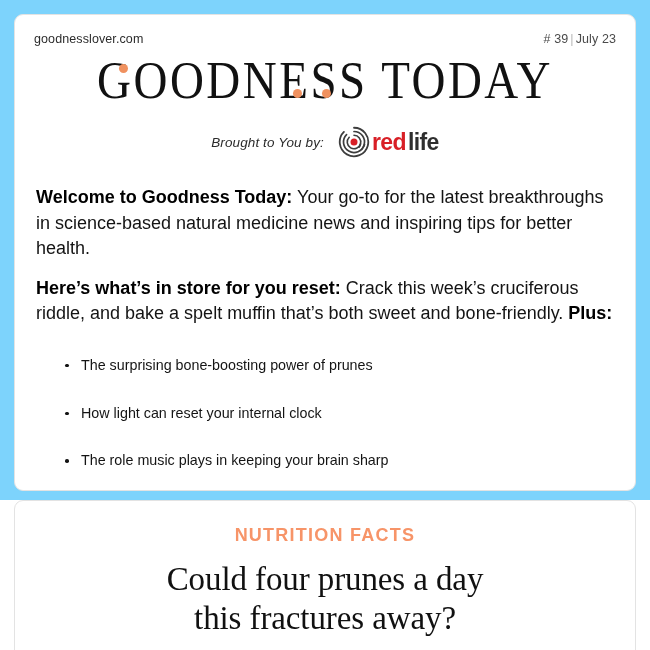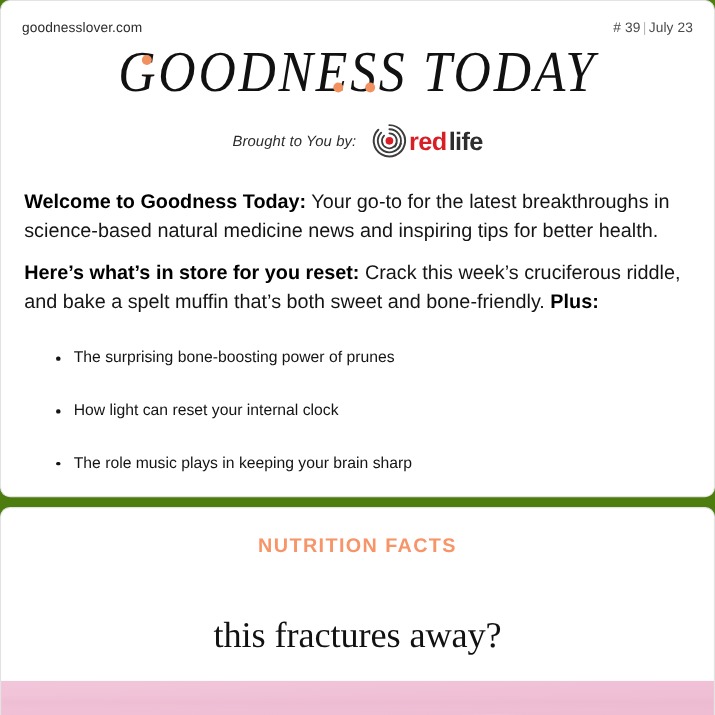--- a/index.html
+++ b/index.html
@@ -10,24 +10,25 @@
     width: 650px;
     height: 650px;
     background: #ffffff;
     font-family: "Liberation Sans", sans-serif;
     overflow: hidden;
     -webkit-font-smoothing: antialiased;
   }
 
   .page {
     width: 650px;
-    height: 650px;
+    height: 500px;
     position: relative;
     box-sizing: border-box;
-    background: #4d7c0f;
+    padding: 14px;
+    background: #7dd3fc;
   }
 
   
   .card {
     background: #ffffff;
     border: 1px solid #e3e3e3;
     border-radius: 9px;
     box-sizing: border-box;
     overflow: hidden;
   }
@@ -59,21 +60,20 @@
   
   .masthead {
     text-align: center;
     margin-top: 14px;
     position: relative;
   }
   .logo-wrap {
     position: relative;
     display: inline-block;
     line-height: 1;
-    font-style: italic;
   }
   .logo-text {
     font-family: "Liberation Serif", "DejaVu Serif", serif;
     font-size: 47px;
     letter-spacing: 2.5px;
     color: #111111;
     font-weight: 400;
     line-height: 1;
     white-space: nowrap;
     transform: scaleY(1.12);
@@ -256,21 +256,21 @@
         <li>The surprising bone-boosting power of prunes</li>
         <li>How light can reset your internal clock</li>
         <li>The role music plays in keeping your brain sharp</li>
       </ul>
     </div>
   </div>
 
   <div class="card card-bottom">
     <div class="kicker">NUTRITION FACTS</div>
     <div class="headline">
-      <br>
+      <span>Could four prunes a day</span><br>
       <span>this fractures away?</span>
     </div>
 
     <div class="photo">
       <svg viewBox="0 0 622 109" preserveAspectRatio="none">
         <defs>
           <linearGradient id="pinkBg" x1="0" y1="0" x2="0.25" y2="1">
             <stop offset="0%" stop-color="#f2c6da"></stop>
             <stop offset="45%" stop-color="#eebdd3"></stop>
             <stop offset="100%" stop-color="#e8b2cc"></stop>

